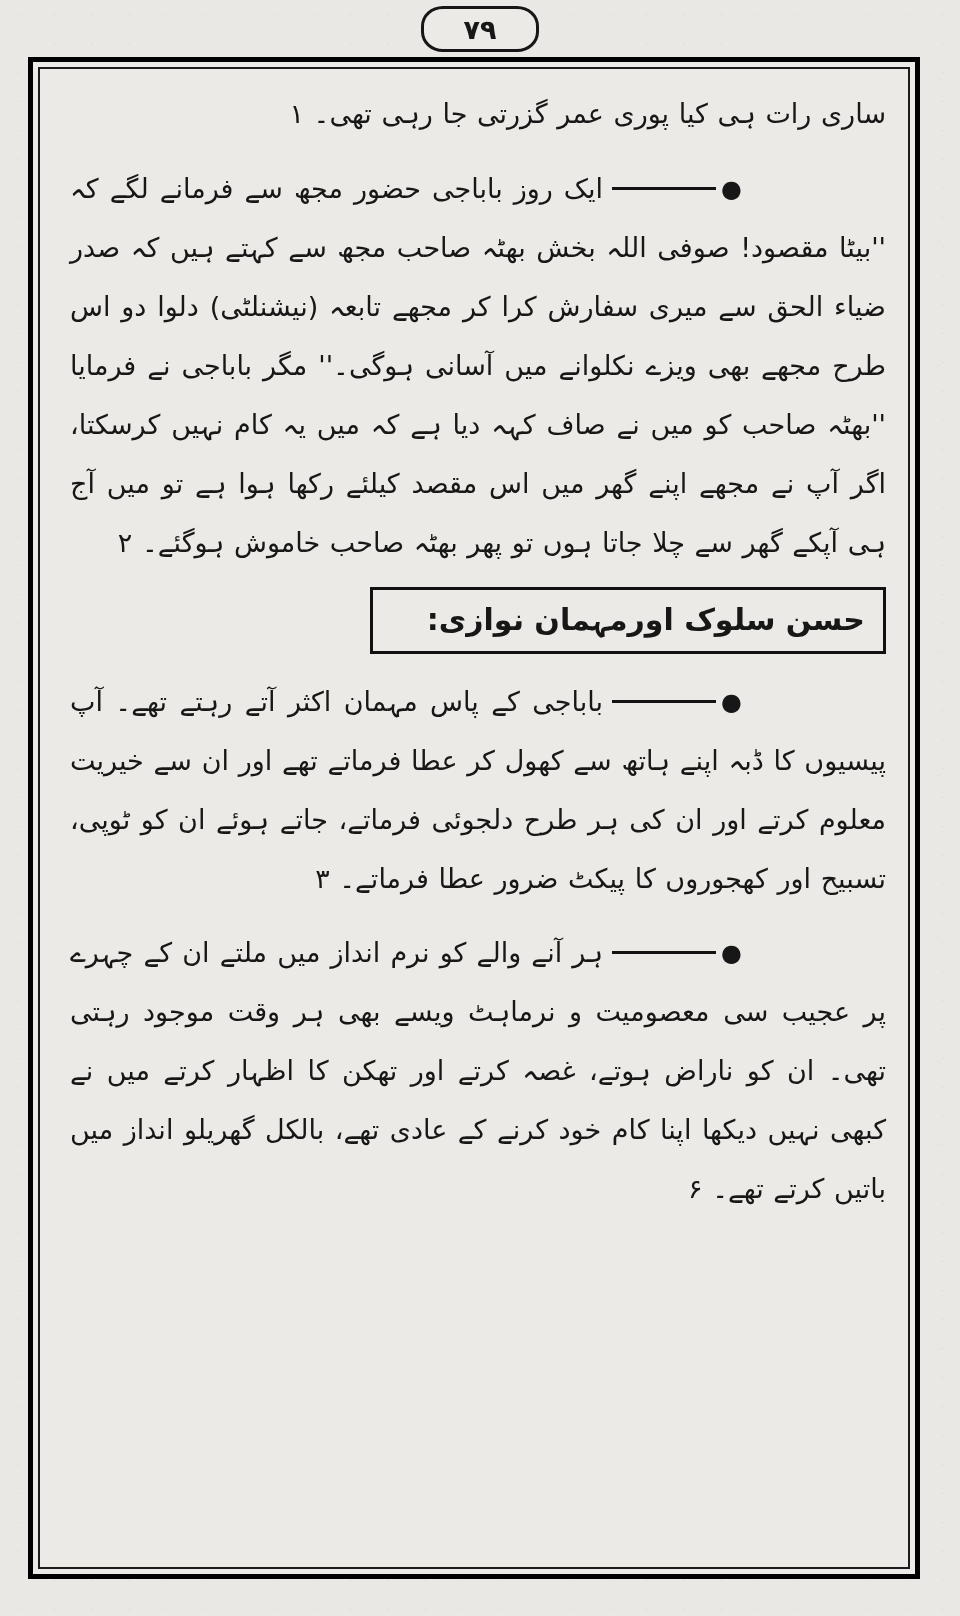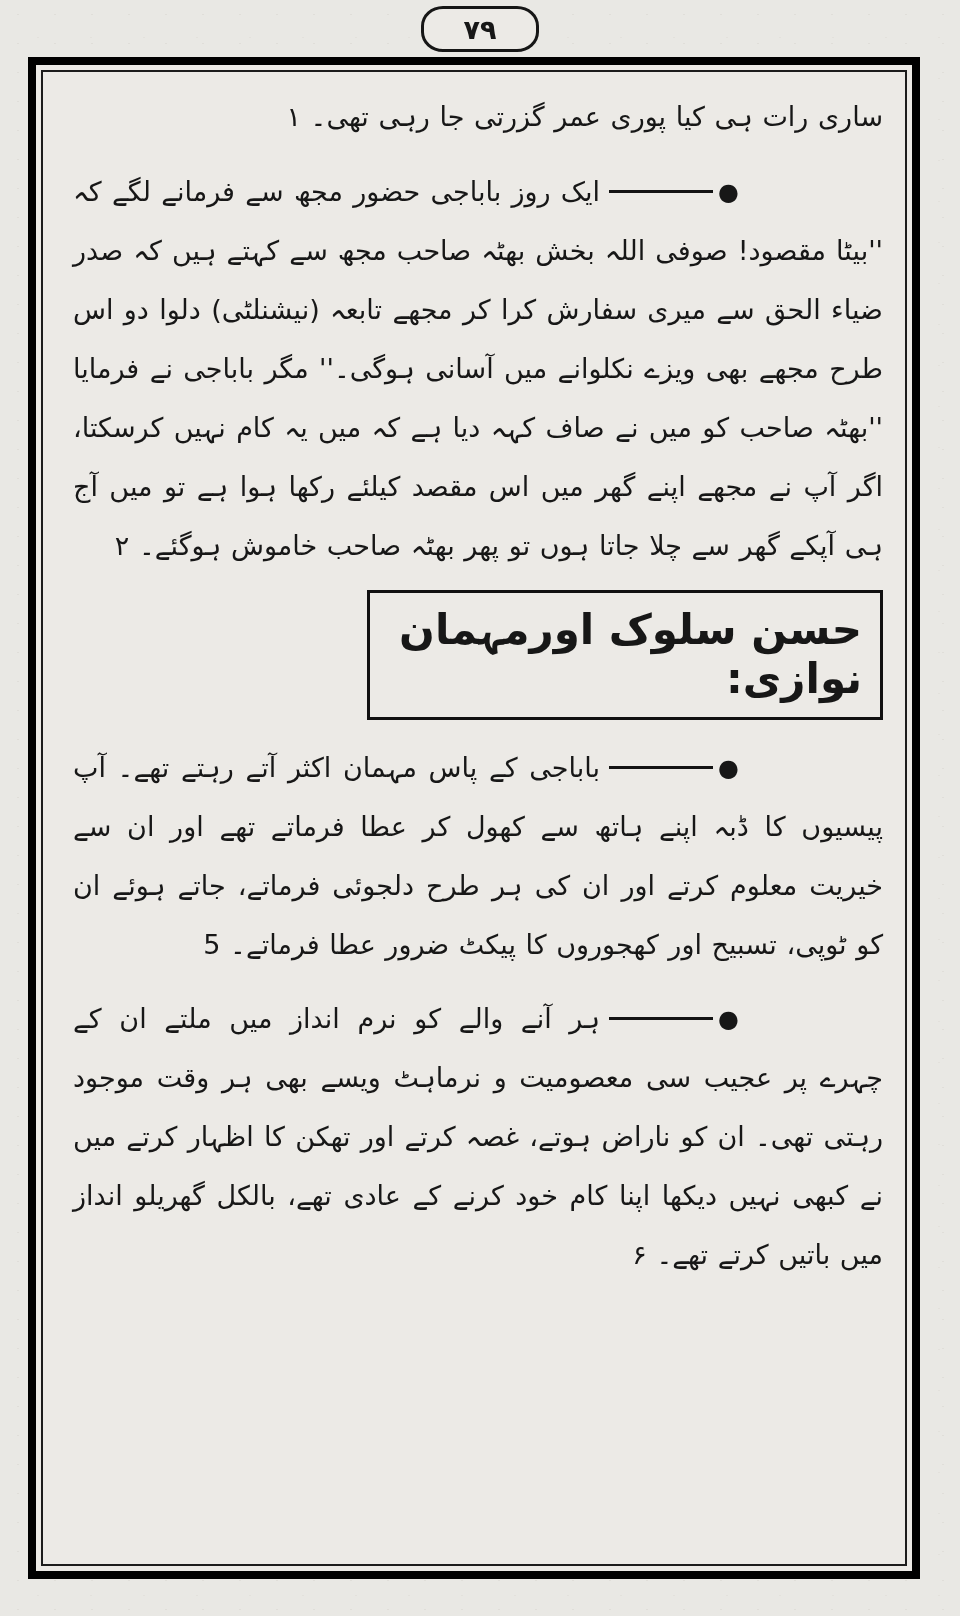--- a/index.html
+++ b/index.html
@@ -49,21 +49,21 @@
     letter-spacing: 2px;
     direction: rtl;
   }
 
   .frame-outer {
     position: absolute;
     top: 57px;
     left: 28px;
     width: 892px;
     height: 1522px;
-    border: 8px solid #000000;
+    border: 5px solid #000000;
     background: #eceae6;
     box-sizing: border-box;
     z-index: 2;
   }
   .frame-inner {
     position: absolute;
     inset: 5px;
     border: 2px solid #1c1c1c;
     padding: 16px 22px 10px 22px;
     box-sizing: border-box;
@@ -112,21 +112,21 @@
     width: 516px;
     box-sizing: border-box;
     border: 3px solid #111;
     margin: 4px auto 18px 0;   
     margin-right: 0;
     margin-left: auto;
     padding: 12px 18px 14px 18px;
     text-align: right;
   }
   .heading-box span {
-    font-size: 42px;
+    font-size: 30px;
     font-weight: bold;
     letter-spacing: 0.5px;
   }
 </style>
 </head>
 <body>
 
 <div class="page-number-badge">
   <span>۷۹</span>
 </div>
@@ -138,21 +138,21 @@
 
     <p class="para">
       <span class="marker"><span class="dot">●</span><span class="dash"></span></span><span>ایک روز باباجی حضور مجھ سے فرمانے لگے کہ ''بیٹا مقصود! صوفی اللہ بخش بھٹہ صاحب مجھ سے کہتے ہیں کہ صدر ضیاء الحق سے میری سفارش کرا کر مجھے تابعہ (نیشنلٹی) دلوا دو اس طرح مجھے بھی ویزے نکلوانے میں آسانی ہوگی۔'' مگر باباجی نے فرمایا ''بھٹہ صاحب کو میں نے صاف کہہ دیا ہے کہ میں یہ کام نہیں کرسکتا، اگر آپ نے مجھے اپنے گھر میں اس مقصد کیلئے رکھا ہوا ہے تو میں آج ہی آپکے گھر سے چلا جاتا ہوں تو پھر بھٹہ صاحب خاموش ہوگئے۔ ۲</span>
     </p>
 
     <div class="heading-box">
       <span>حسن سلوک اورمہمان نوازی:</span>
     </div>
 
     <p class="para">
-      <span class="marker"><span class="dot">●</span><span class="dash"></span></span><span>باباجی کے پاس مہمان اکثر آتے رہتے تھے۔ آپ پیسیوں کا ڈبہ اپنے ہاتھ سے کھول کر عطا فرماتے تھے اور ان سے خیریت معلوم کرتے اور ان کی ہر طرح دلجوئی فرماتے، جاتے ہوئے ان کو ٹوپی، تسبیح اور کھجوروں کا پیکٹ ضرور عطا فرماتے۔ 5</span>
+      <span class="marker"><span class="dot">●</span><span class="dash"></span></span><span>باباجی کے پاس مہمان اکثر آتے رہتے تھے۔ آپ پیسیوں کا ڈبہ اپنے ہاتھ سے کھول کر عطا فرماتے تھے اور ان سے خیریت معلوم کرتے اور ان کی ہر طرح دلجوئی فرماتے، جاتے ہوئے ان کو ٹوپی، تسبیح اور کھجوروں کا پیکٹ ضرور عطا فرماتے۔ ۳</span>
     </p>
 
 
 
     <p class="para">
       <span class="marker"><span class="dot">●</span><span class="dash"></span></span><span>ہر آنے والے کو نرم انداز میں ملتے ان کے چہرے پر عجیب سی معصومیت و نرماہٹ ویسے بھی ہر وقت موجود رہتی تھی۔ ان کو ناراض ہوتے، غصہ کرتے اور تھکن کا اظہار کرتے میں نے کبھی نہیں دیکھا اپنا کام خود کرنے کے عادی تھے، بالکل گھریلو انداز میں باتیں کرتے تھے۔ ۶</span>
     </p>
 
   </div>
 </div>

